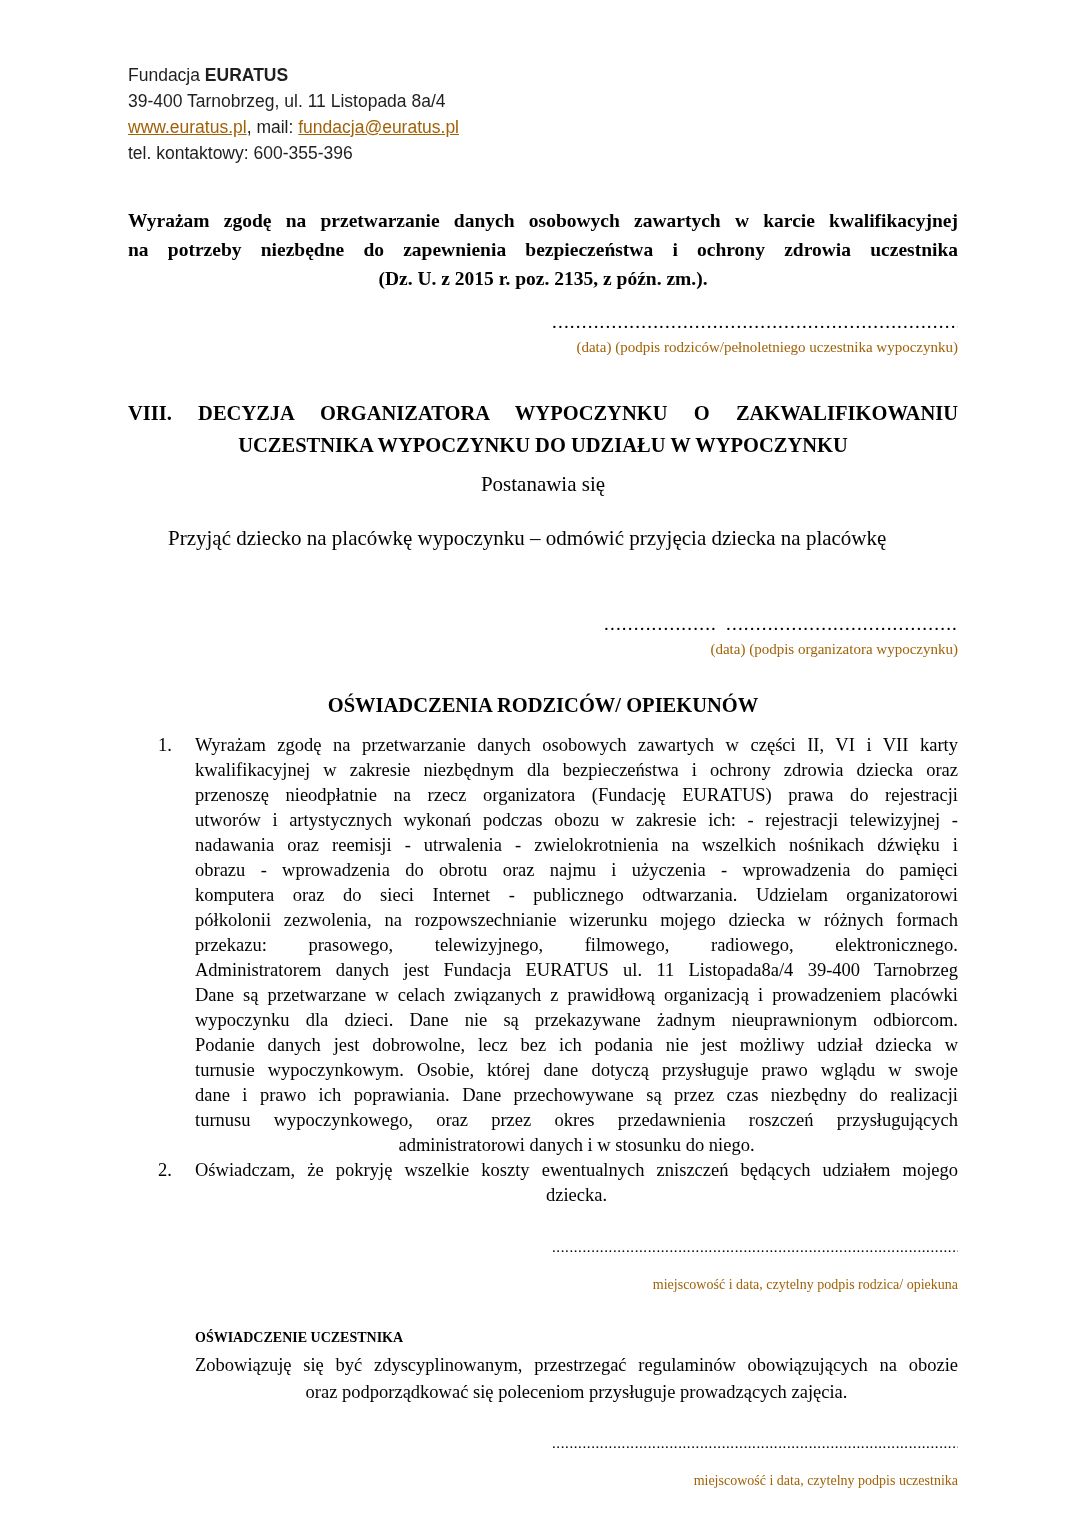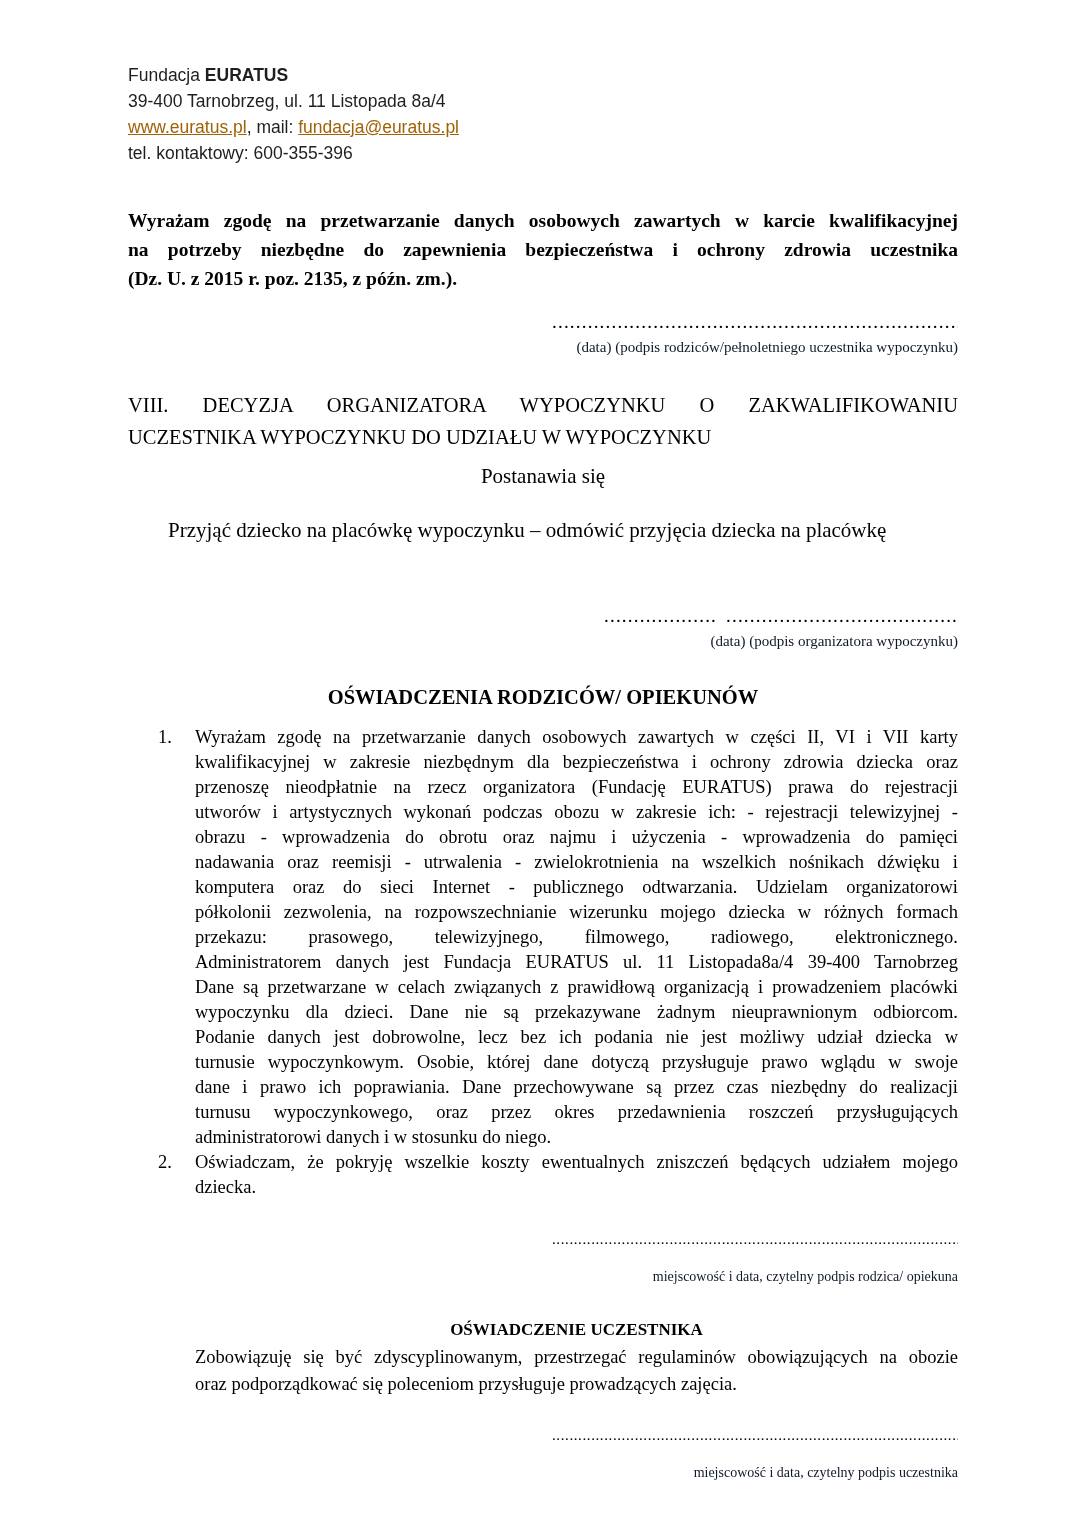--- a/index.html
+++ b/index.html
@@ -27,21 +27,21 @@
   }
   .letterhead .org-bold { font-weight: bold; }
   .doc-link {
     color: #a16207;
     text-decoration: underline;
     cursor: pointer;
   }
 
   
   .jl   { text-align: justify; text-align-last: justify; }
-  .jlast{ text-align: left; }
+  .jlast{ text-align: center; }
 
   .intro-consent {
     margin-top: 40px;
     font-weight: bold;
     font-size: 19.5px;
     line-height: 29px;
   }
 
   .sigrow { display: flex; justify-content: flex-end; margin-top: 18px; }
   .dots {
@@ -55,26 +55,26 @@
   .dots-wide { width: 406px; }
   .dots-sm { font-size: 15px; letter-spacing: 0.6px; }
   .dots-date { width: 112px; margin-right: 10px; }
   .dots-sig  { width: 232px; }
 
   .cap {
     text-align: right;
     font-size: 15px;
     line-height: 19px;
     margin-top: 5px;
-    color: #0f172a;
+    color: #a16207;
   }
 
   .sec8-heading {
-    margin-top: 32px;
-    font-weight: normal;
+    margin-top: 40px;
+    font-weight: bold;
     font-size: 20.5px;
     line-height: 32px;
   }
   .plain-line { margin-top: 10px; font-size: 21px; line-height: 26px; text-align: center; }
   .decision-line { margin-top: 28px; font-size: 21px; line-height: 26px; padding-left: 40px; }
 
   .sig-organizer { margin-top: 62px; }
 
   .center-heading {
     margin-top: 32px;
@@ -89,23 +89,22 @@
   .dnum  { width: 37px; flex: none; }
   .dtext { flex: 1; min-width: 0; }
 
   .sig-parent { margin-top: 28px; }
   .cap-tight { margin-top: 17px; font-size: 14px; }
 
   .indent-block { margin-left: 67px; width: 763px; }
   .participant-heading {
     margin-top: 30px;
     font-weight: bold;
-    font-size: 17px;
+    font-size: 14px;
     line-height: 28px;
-    text-align: center;
   }
   .participant-text { font-size: 18.5px; line-height: 27px; }
   .sig-participant { margin-top: 26px; }
 </style>
 </head>
 <body>
 
 <div class="page">
   <div class="content">
 
@@ -149,22 +148,22 @@
     <div class="center-heading">OŚWIADCZENIA RODZICÓW/ OPIEKUNÓW</div>
 
     <div class="dlist">
       <div class="ditem">
         <div class="dnum">1.</div>
         <div class="dtext">
             <div class="jl">Wyrażam zgodę na przetwarzanie danych osobowych zawartych w części II, VI i VII karty</div>
             <div class="jl">kwalifikacyjnej w zakresie niezbędnym dla bezpieczeństwa i ochrony zdrowia dziecka oraz</div>
             <div class="jl">przenoszę nieodpłatnie na rzecz organizatora (Fundację EURATUS) prawa do rejestracji</div>
             <div class="jl">utworów i artystycznych wykonań podczas obozu w zakresie ich: - rejestracji telewizyjnej -</div>
+            <div class="jl">nadawania oraz reemisji - utrwalenia - zwielokrotnienia na wszelkich nośnikach dźwięku i</div>
             <div class="jl">obrazu - wprowadzenia do obrotu oraz najmu i użyczenia - wprowadzenia do pamięci</div>
-            <div class="jl">nadawania oraz reemisji - utrwalenia - zwielokrotnienia na wszelkich nośnikach dźwięku i</div>
             <div class="jl">komputera oraz do sieci Internet - publicznego odtwarzania. Udzielam organizatorowi</div>
             <div class="jl">półkolonii zezwolenia, na rozpowszechnianie wizerunku mojego dziecka w różnych formach</div>
             <div class="jl">przekazu: prasowego, telewizyjnego, filmowego, radiowego, elektronicznego.</div>
             <div class="jl">Administratorem danych jest Fundacja EURATUS ul. 11 Listopada8a/4 39-400 Tarnobrzeg</div>
             <div class="jl">Dane są przetwarzane w celach związanych z prawidłową organizacją i prowadzeniem placówki</div>
             <div class="jl">wypoczynku dla dzieci. Dane nie są przekazywane żadnym nieuprawnionym odbiorcom.</div>
             <div class="jl">Podanie danych jest dobrowolne, lecz bez ich podania nie jest możliwy udział dziecka w</div>
             <div class="jl">turnusie wypoczynkowym. Osobie, której dane dotyczą przysługuje prawo wglądu w swoje</div>
             <div class="jl">dane i prawo ich poprawiania. Dane przechowywane są przez czas niezbędny do realizacji</div>
             <div class="jl">turnusu wypoczynkowego, oraz przez okres przedawnienia roszczeń przysługujących</div>

